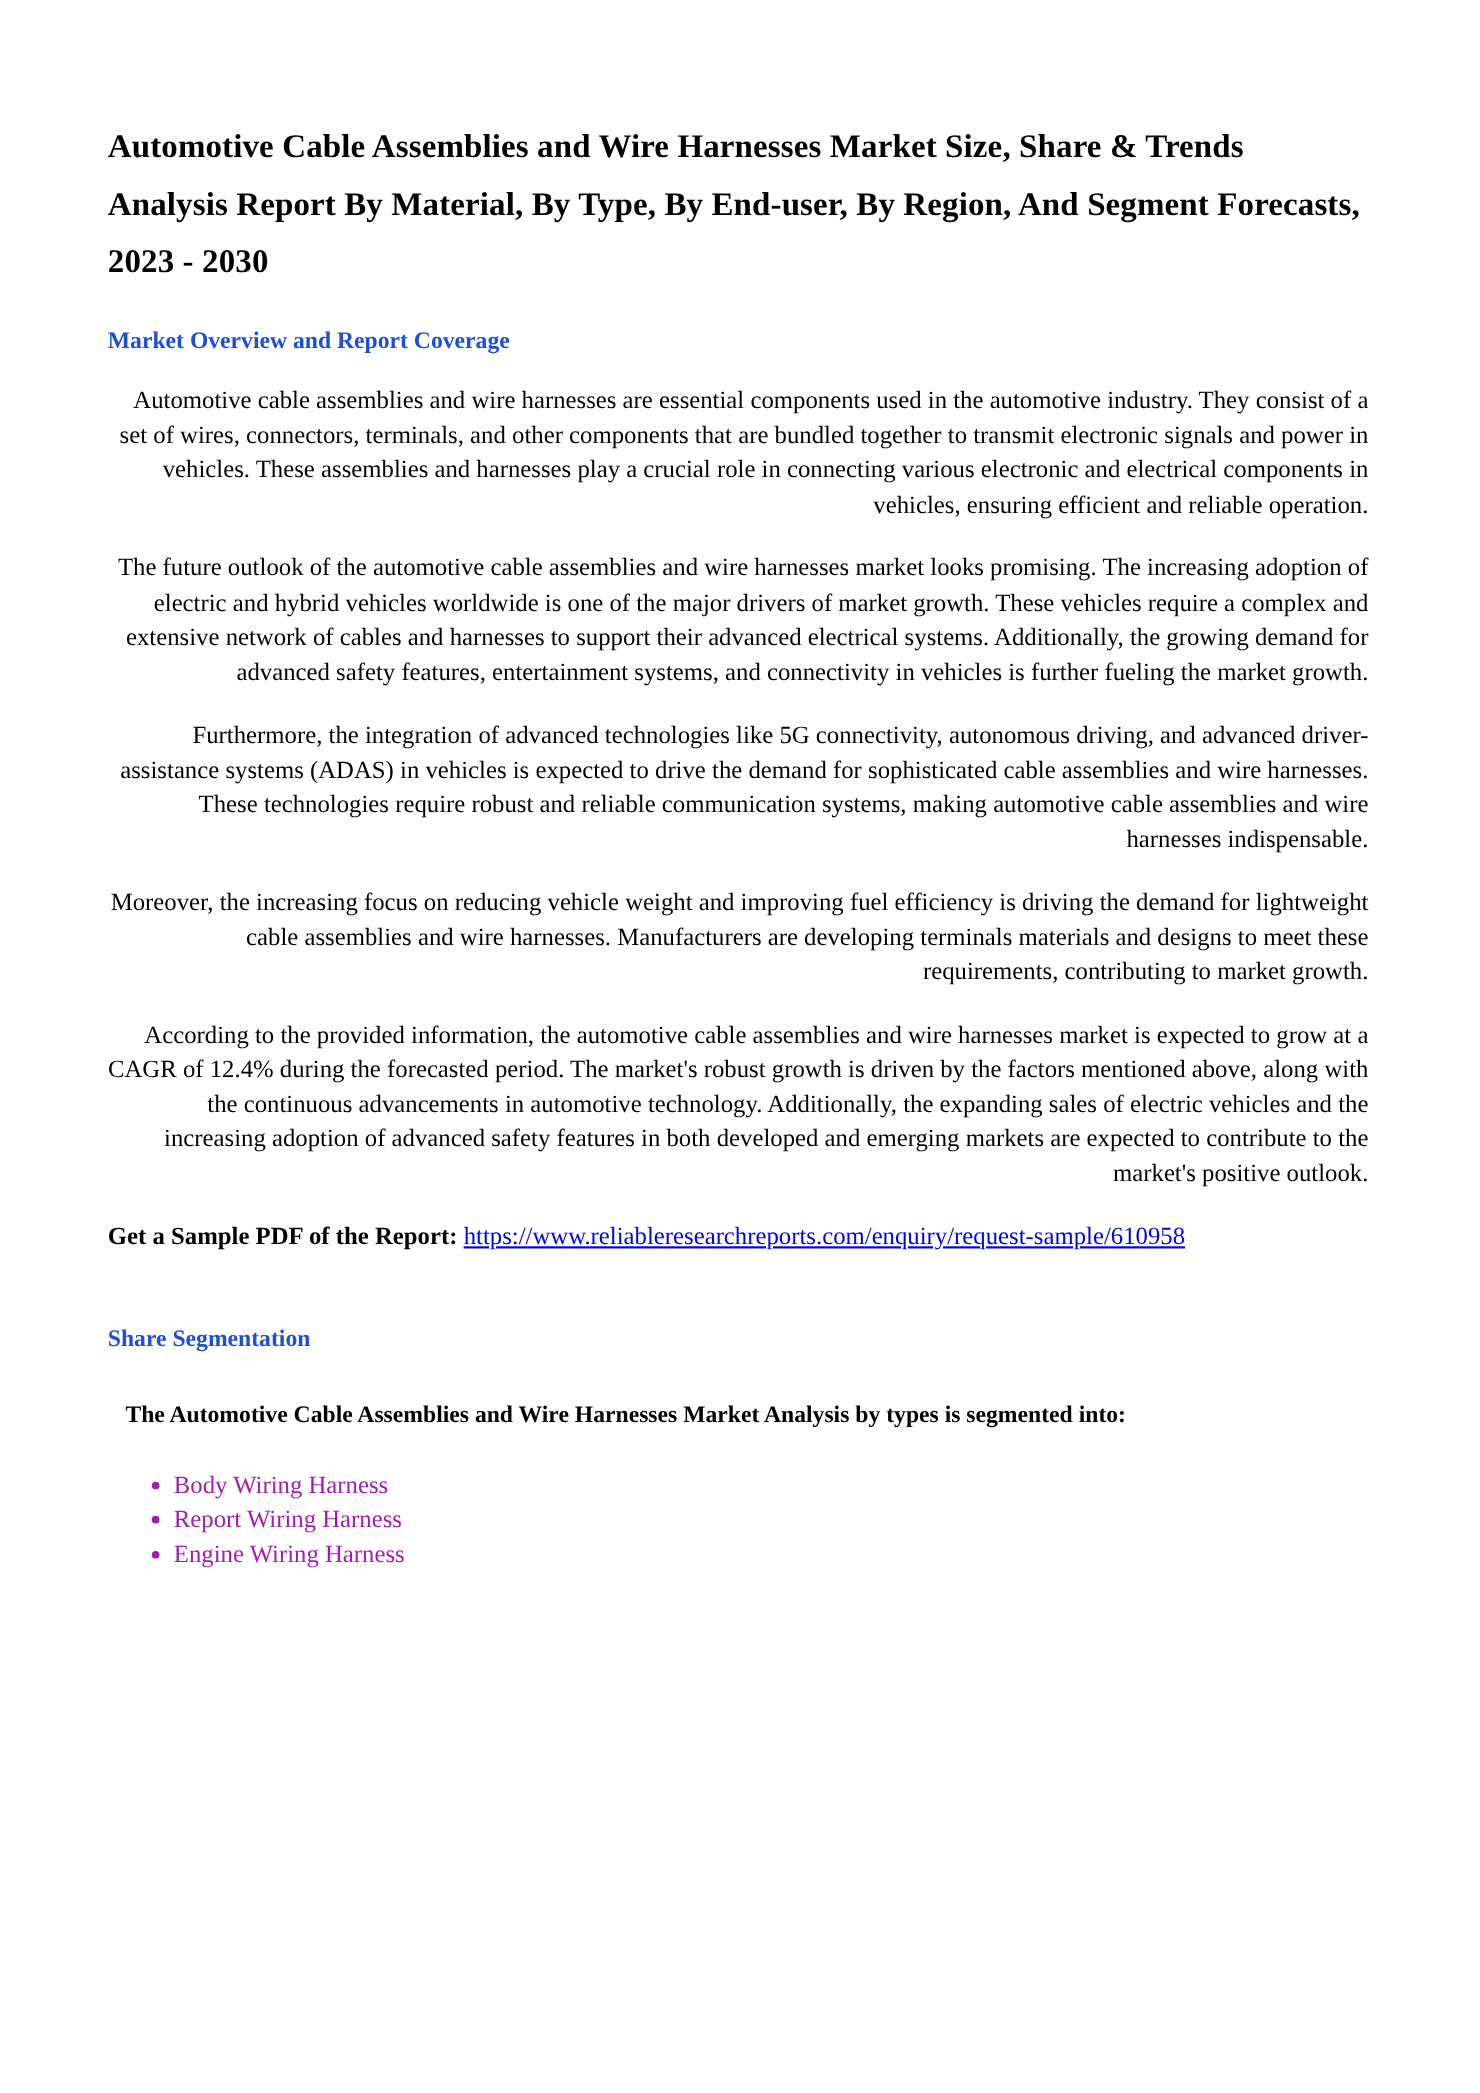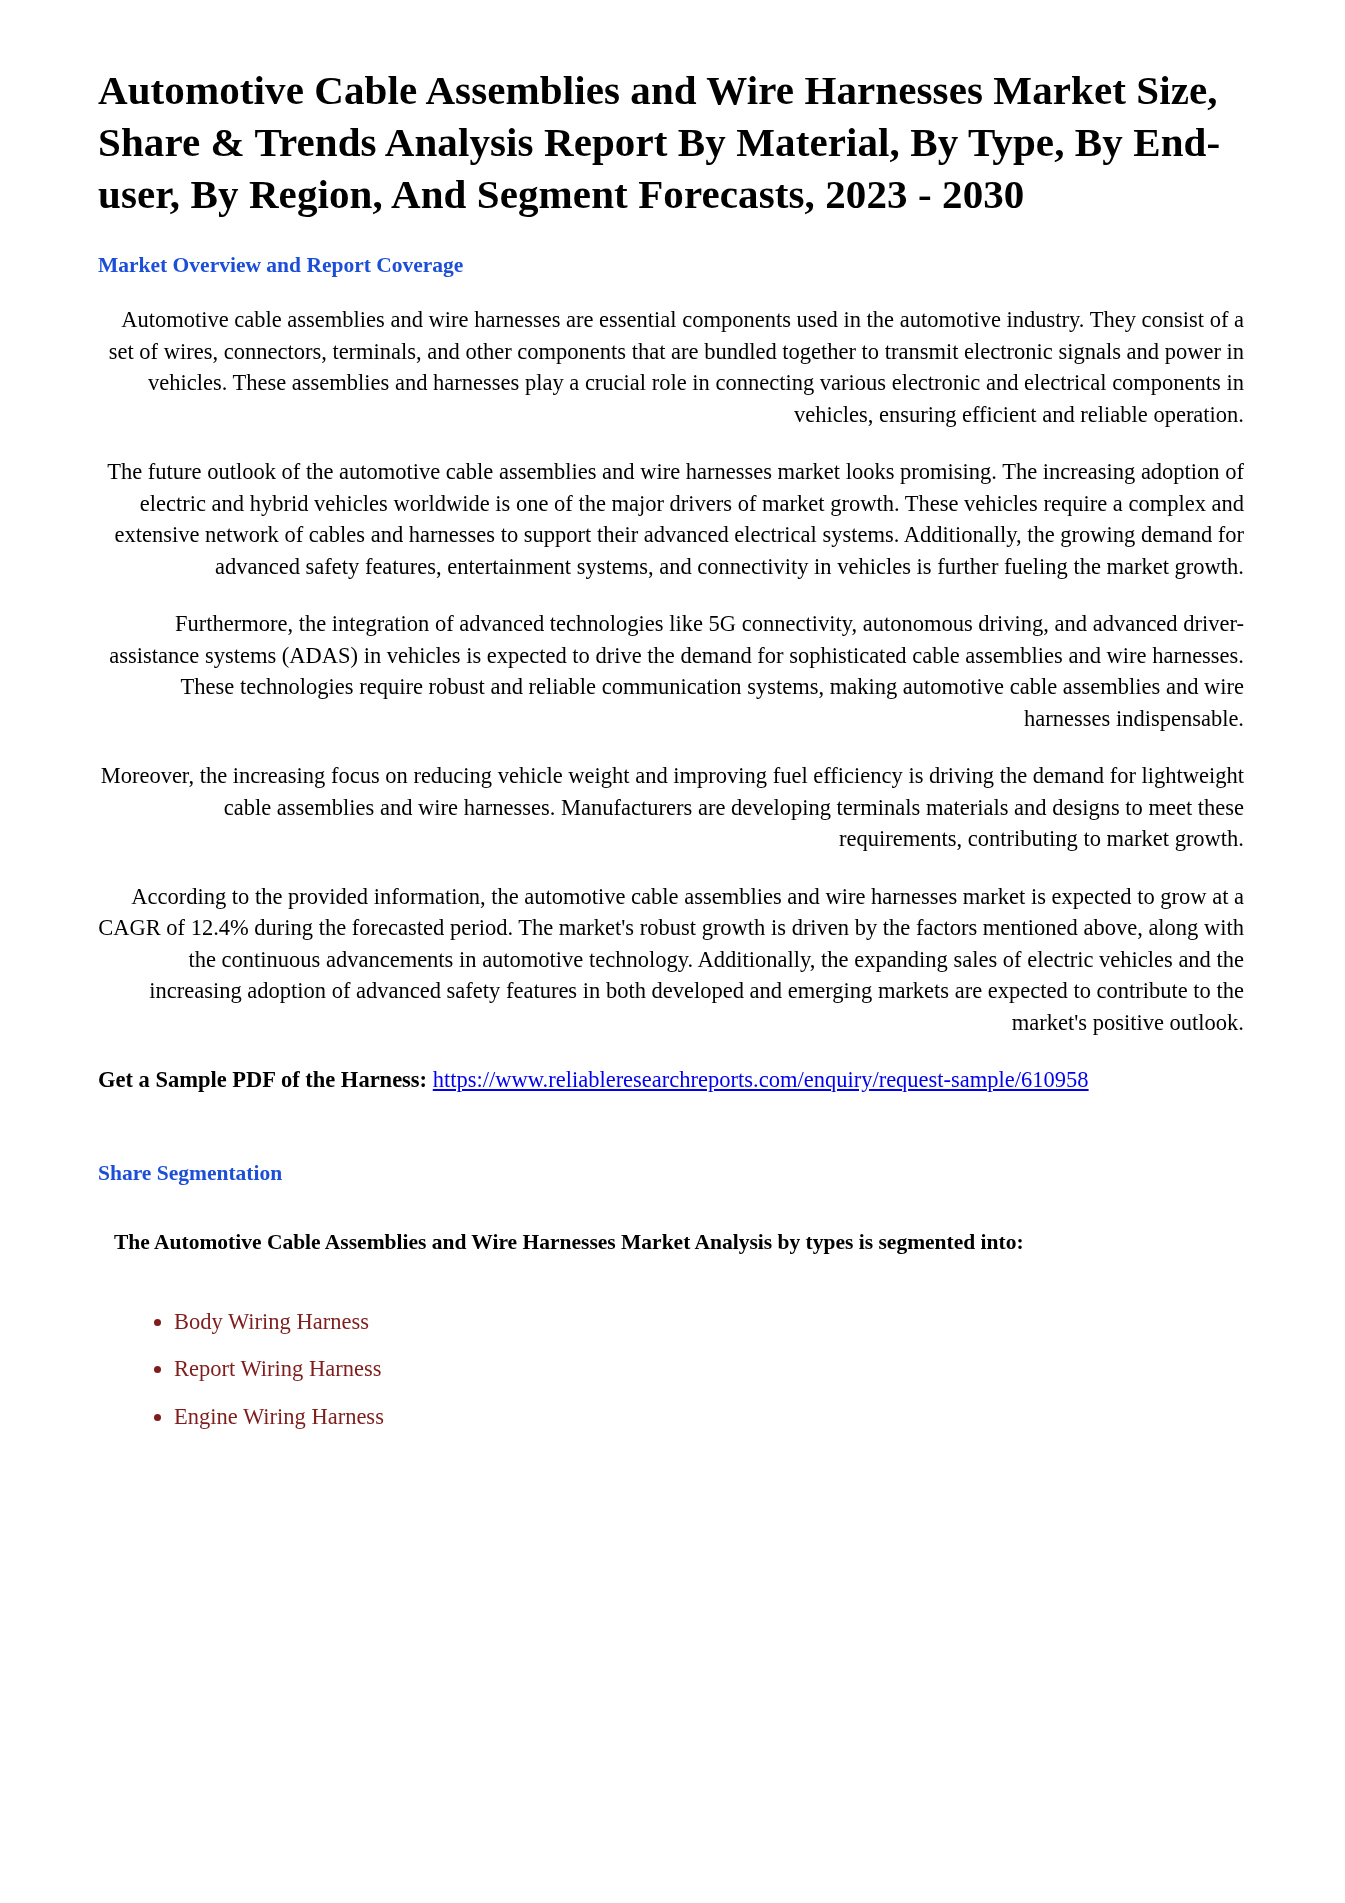--- a/index.html
+++ b/index.html
@@ -25,26 +25,26 @@
   }
   .content {
     position: absolute;
     left: 98px;
     top: 0;
     width: 1146px;
   }
 
   
   .doc-title {
-    font-size: 41px;
+    font-size: 30px;
     font-weight: bold;
     line-height: 52px;
     letter-spacing: 0.1px;
     margin: 0;
-    padding-top: 64px;
+    padding-top: 108px;
     color: #000000;
   }
 
   
   .section-heading {
     font-size: 21.5px;
     font-weight: bold;
     line-height: 26px;
     margin: 0;
     padding-top: 32px;
@@ -93,23 +93,23 @@
   
   .bullet-list {
     margin: 0;
     padding-top: 18px;
     padding-left: 60px;
     list-style-type: disc;
     font-size: 22.5px;
     line-height: 31.5px;
   }
   .bullet-list li {
-    margin: 16px;
+    margin: 0;
     padding: 0;
-    color: #7f1d1d;
+    color: #a21caf;
   }
 </style>
 </head>
 <body>
 
 <div class="page">
   <div class="content">
 
     <h1 class="doc-title">Automotive Cable Assemblies and Wire Harnesses Market Size, Share &amp; Trends Analysis Report By Material, By Type, By End-user, By Region, And Segment Forecasts, 2023 - 2030</h1>
 
@@ -119,21 +119,21 @@
 
     <p class="para">The future outlook of the automotive cable assemblies and wire harnesses market looks promising. The increasing adoption of electric and hybrid vehicles worldwide is one of the major drivers of market growth. These vehicles require a complex and extensive network of cables and harnesses to support their advanced electrical systems. Additionally, the growing demand for advanced safety features, entertainment systems, and connectivity in vehicles is further fueling the market growth.</p>
 
     <p class="para">Furthermore, the integration of advanced technologies like 5G connectivity, autonomous driving, and advanced driver-assistance systems (ADAS) in vehicles is expected to drive the demand for sophisticated cable assemblies and wire harnesses. These technologies require robust and reliable communication systems, making automotive cable assemblies and wire harnesses indispensable.</p>
 
     <p class="para">Moreover, the increasing focus on reducing vehicle weight and improving fuel efficiency is driving the demand for lightweight cable assemblies and wire harnesses. Manufacturers are developing terminals materials and designs to meet these requirements, contributing to market growth.</p>
 
     <p class="para">According to the provided information, the automotive cable assemblies and wire harnesses market is expected to grow at a CAGR of 12.4% during the forecasted period. The market's robust growth is driven by the factors mentioned above, along with the continuous advancements in automotive technology. Additionally, the expanding sales of electric vehicles and the increasing adoption of advanced safety features in both developed and emerging markets are expected to contribute to the market's positive outlook.</p>
 
     <p class="link-line">
-      <span class="link-label">Get a Sample PDF of the Harness:</span>
+      <span class="link-label">Get a Sample PDF of the Report:</span>
       <a class="doc-link" href="#">https://www.reliableresearchreports.com/enquiry/request-sample/610958</a>
     </p>
 
     <h2 class="section-heading heading-spacer-lg">Share Segmentation</h2>
 
     <h3 class="sub-heading">The Automotive Cable Assemblies and Wire Harnesses Market Analysis by types is segmented into:</h3>
 
     <ul class="bullet-list">
       <li>Body Wiring Harness</li>
       <li>Report Wiring Harness</li>

